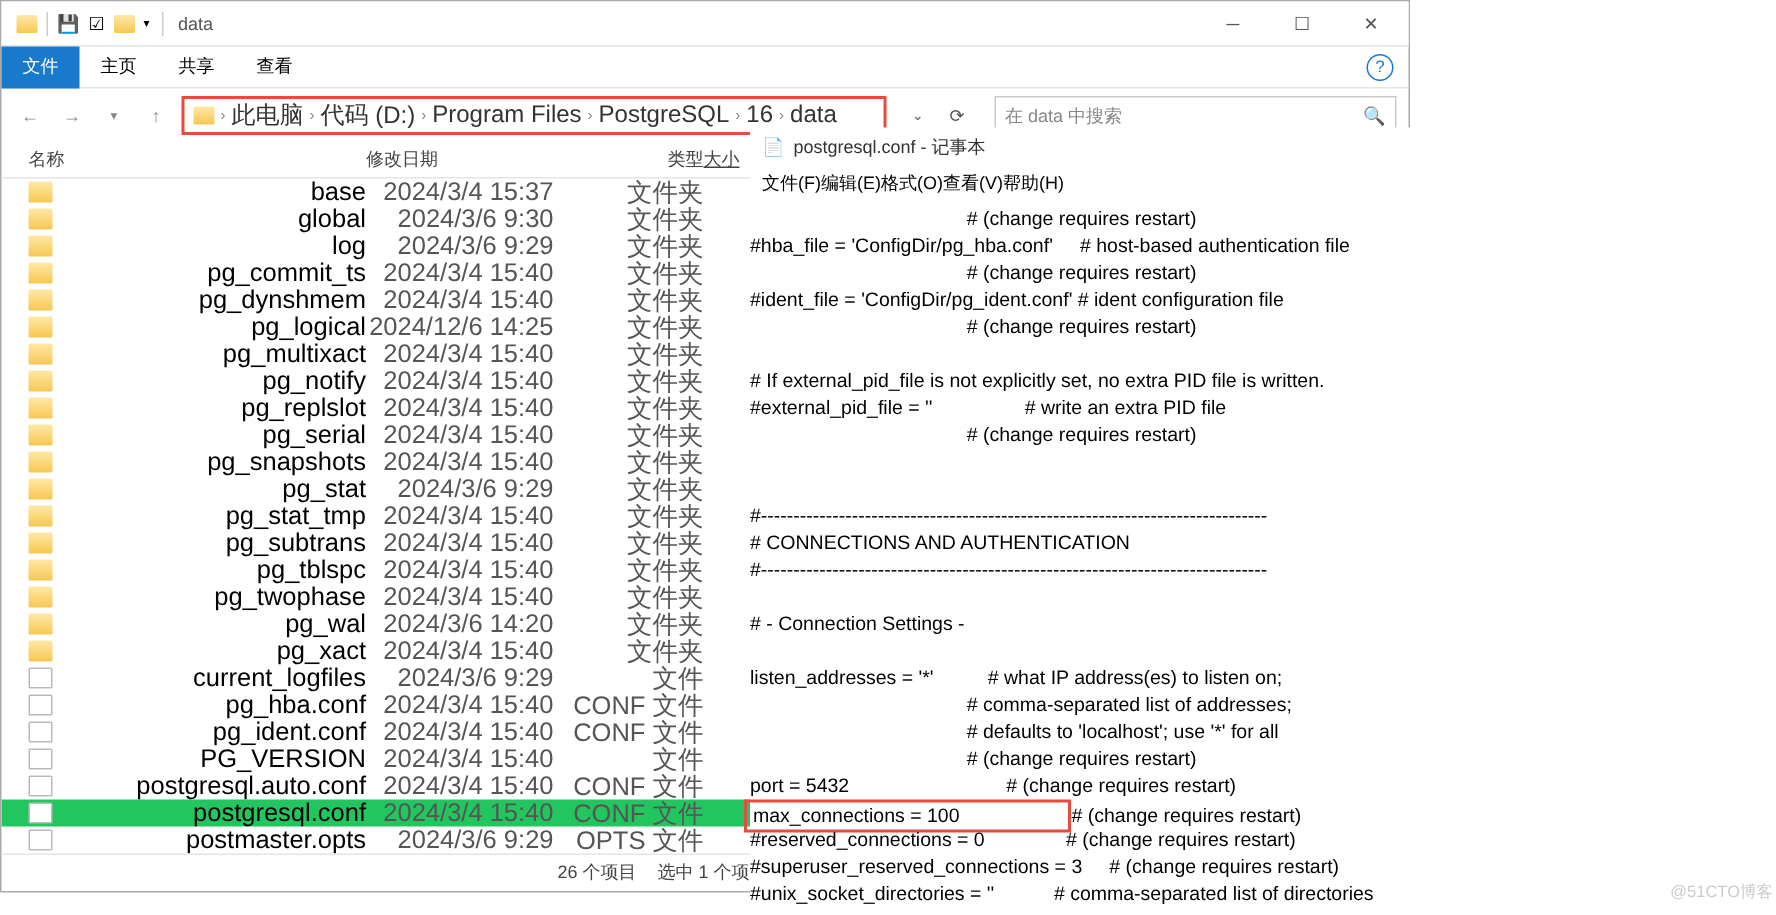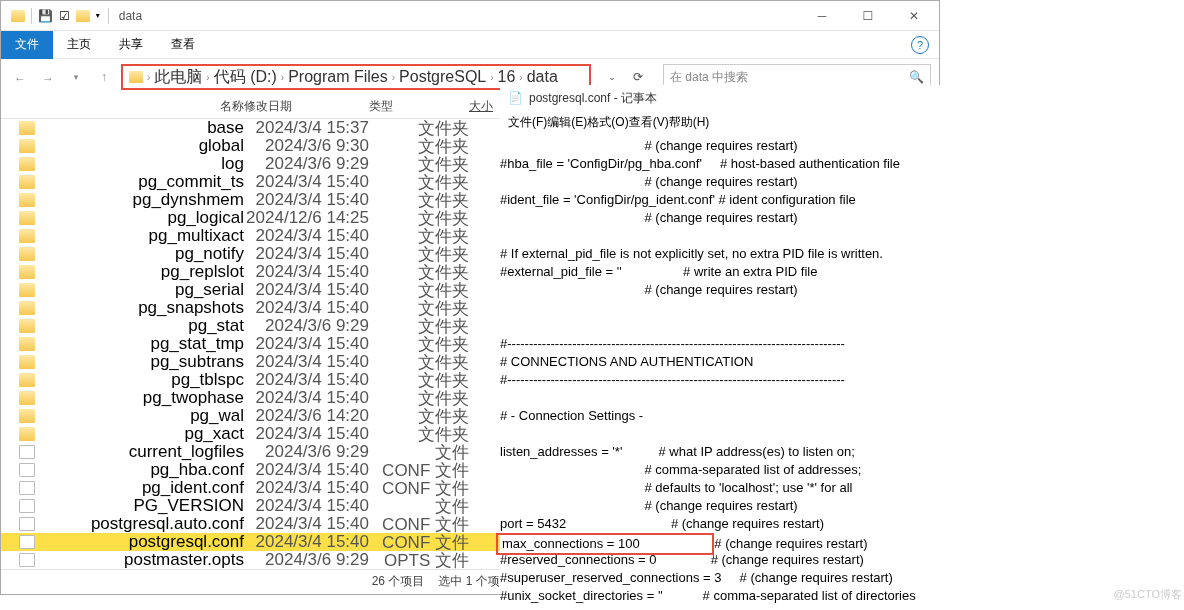--- a/index.html
+++ b/index.html
@@ -23,28 +23,28 @@
 .nav-btn { width: 22px; height: 22px; display: flex; align-items: center; justify-content: center; color: #888; }
 .addr-box { flex: 0 0 470px; height: 26px; border: 2px solid #e74c3c; display: flex; align-items: center; padding: 0 6px; gap: 4px; }
 .crumb { color: #333; font-size: 16px; }
 .chev { color: #888; font-size: 10px; }
 .addr-right { display: flex; align-items: center; gap: 4px; margin-left: 4px; }
 .addr-right div { width: 22px; height: 22px; display: flex; align-items: center; justify-content: center; color: #555; }
 .search-box { flex: 1; height: 26px; border: 1px solid #ccc; margin-left: 8px; display: flex; align-items: center; padding: 0 6px; color: #888; }
 .search-box span:last-child { margin-left: auto; }
 
 .headers { height: 24px; display: flex; align-items: center; border-bottom: 1px solid #e5e5e5; padding-left: 18px; color: #444; font-size: 12px; }
-.col-name { width: 225px; text-align: right; }
+.col-name { width: 225px; }
 .col-date { width: 125px; }
-.col-type { width: 100px; }
+.col-type { width: 100px; text-align: right; }
 .col-size { width: 50px; text-decoration: underline; }
 
 .listview { height: 450px; overflow: hidden; }
 .row { height: 18px; display: flex; align-items: center; padding-left: 18px; font-size: 17px; text-align: right; }
-.row.sel { background: #fde047; }
+.row.sel { background: #22c55e; }
 .row .icon { width: 16px; height: 14px; margin-right: 4px; }
 .folder-icon { background: linear-gradient(#ffe9a6, #f7c752); border-radius: 1px; }
 .file-icon { background: #fff; border: 1px solid #bbb; border-radius: 1px; }
 .row .name { width: 205px; color: #000; }
 .row .date { width: 125px; color: #555; }
 .row .type { width: 100px; color: #555; }
 
 .status { height: 24px; border-top: 1px solid #e5e5e5; display: flex; align-items: center; padding: 0 10px; gap: 14px; font-size: 12px; color: #444; justify-content: center; }
 
 

